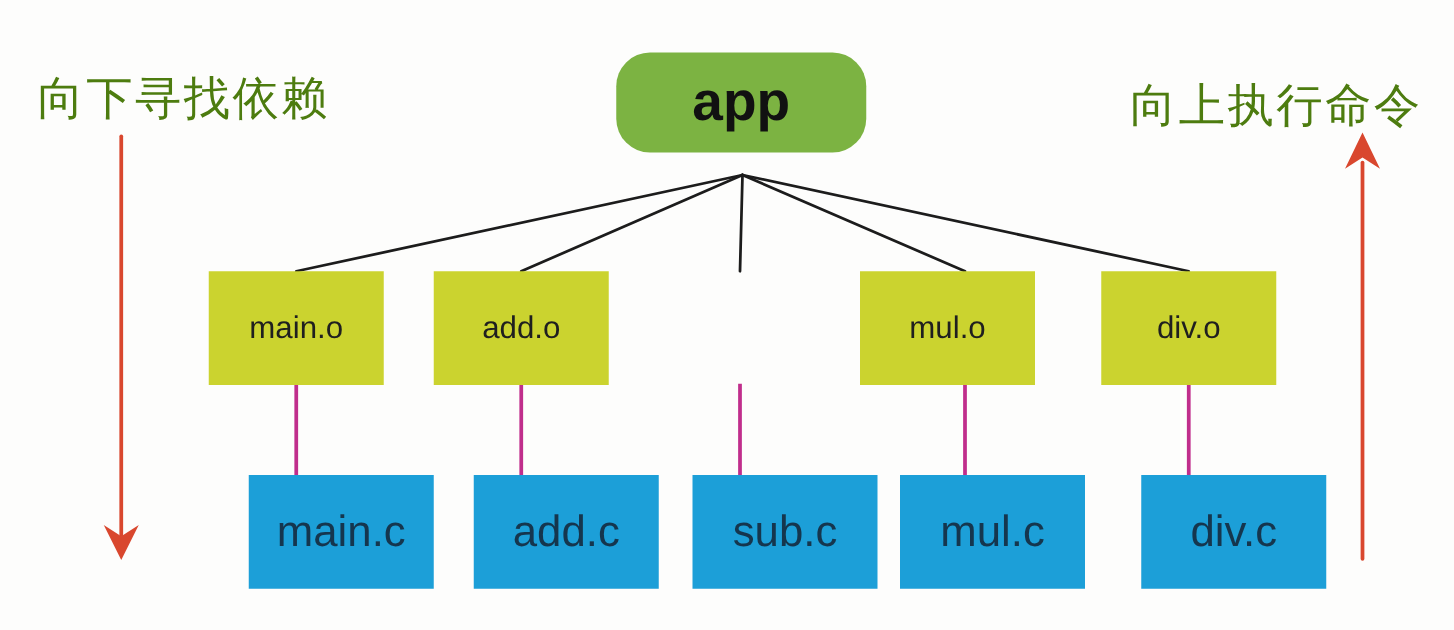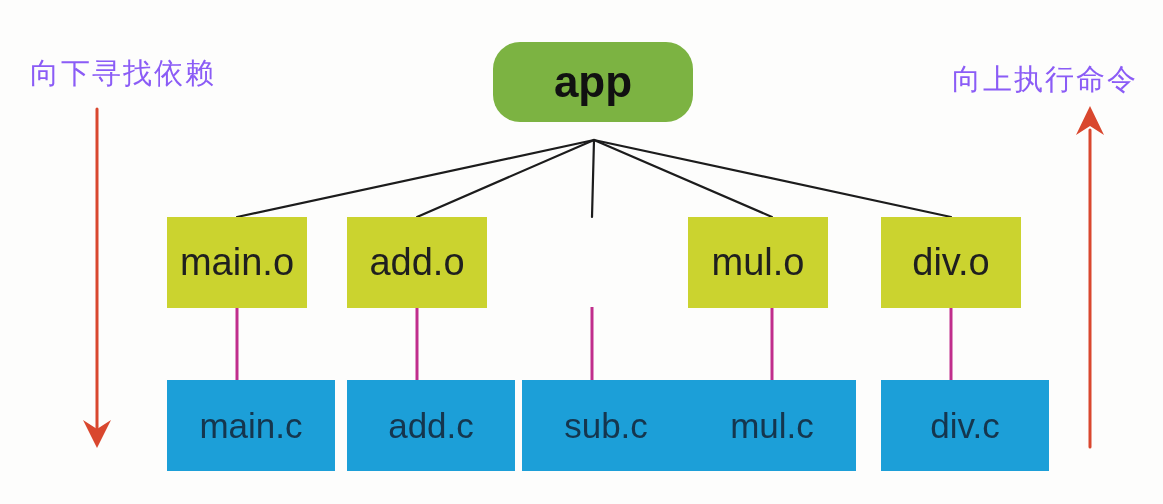--- a/index.html
+++ b/index.html
@@ -47,33 +47,34 @@
     left:493px;top:42px;width:200px;height:80px;
     background:var(--root-fill,#7cb342);
     border-radius:27px;
     font-size:44px;
     font-weight:600;
     color:#111111;
   }
   .node.obj{
     top:217px;width:140px;height:91px;
     background:var(--object-fill,#cbd32f);
-    font-size:38px;
+    font-size:25px;
   }
   .node.src{
-    top:380px;width:168px;height:91px;
+    top:380px;width:148px;height:91px;
     background:var(--source-fill,#1c9fd8);
     font-size:35px;
     color:#15364e;
+    margin-left:32px;
   }
   .col-0{left:167px;} .col-1{left:347px;} .col-2{left:522px;} .col-3{left:688px;} .col-4{left:881px;}
   .side-label{
     position:absolute;
-    font-size:29px;
-    color:#8b5cf6;
+    font-size:37px;
+    color:#4d7c0f;
     letter-spacing:2px;
     white-space:nowrap;
   }
   .side-label.left{left:30px;top:54px;}
   .side-label.right{right:25px;top:60px;}
 </style>
 </head>
 <body style="--root-fill: #7cb342; --object-fill: #cbd32f; --source-fill: #1c9fd8; --connector: #c02e8c; --tree-line: #1c1c1c; --arrow: #d9472e;">
 
 <div class="canvas">

